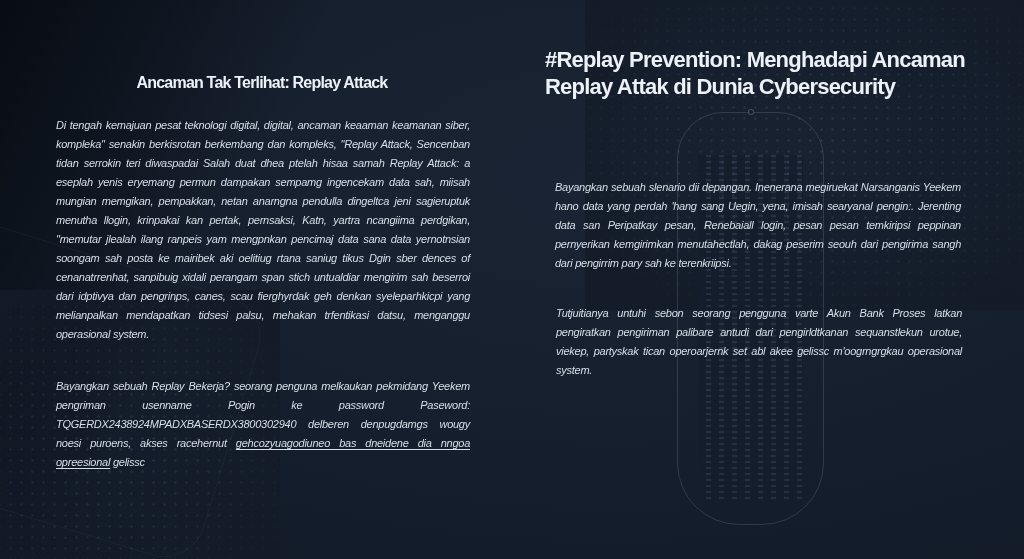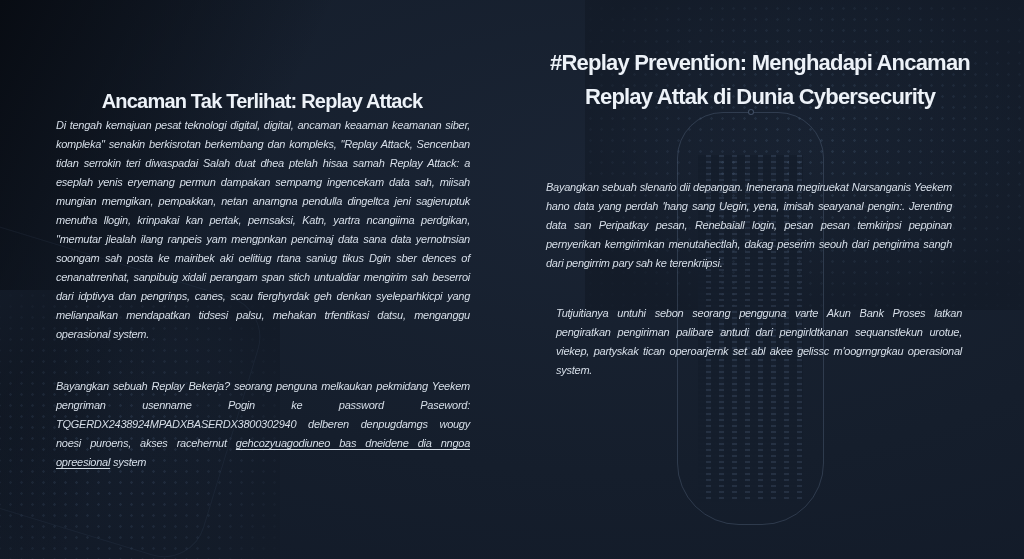--- a/index.html
+++ b/index.html
@@ -44,56 +44,56 @@
   .phone-code {
     position:absolute; left:20px; right:20px; top:42px; bottom:22px;
     background-image:
       repeating-linear-gradient(to right, rgba(20,29,43,0.96) 0 8px, rgba(20,29,43,0) 8px 13px),
       repeating-linear-gradient(to bottom, rgba(142,172,216,0.13) 0 2px, rgba(0,0,0,0) 2px 6px);
   }
   
   .left-col  { position:absolute; left:55px;  top:74px;  width:414px; }
   .right-col { position:absolute; left:545px; top:46px;  width:430px; }
   h1.lt {
-    font-size:20px; font-weight:600; letter-spacing:-0.8px;
-    text-align:center; color:#edf2f8; white-space:nowrap;margin-top:16px;
+    font-size:16px; font-weight:600; letter-spacing:-0.8px;
+    text-align:center; color:#edf2f8; white-space:nowrap;
   }
   h2.rt {
     font-size:22px; font-weight:600; letter-spacing:-0.8px;
-    line-height:34px; text-align:center; color:#edf2f8;
+    line-height:27px; color:#edf2f8;
   }
   h2.rt .emph { font-weight:700; }
   p.body {
     position:absolute; font-size:11px; line-height:19px;
     letter-spacing:-0.25px; text-align:justify; color:#d7dfe9;font-style:italic;
   }
   .lp1 { left:1px;  top:42px;  width:414px; }      
   .lp2 { left:1px;  top:303px; width:414px; }
-  .rp1 { left:1px; top:132px; width:406px; }      
+  .rp1 { left:10px; top:132px; width:406px; }      
   .rp2 { left:11px; top:258px; width:406px; }
   .ul { text-decoration:underline; text-underline-offset:2px; text-decoration-thickness:1px; }
 </style>
 </head>
 <body>
 
 <div class="canvas">
 
   <div class="dots tex-tr"></div>
   <div class="dots tex-bl"></div>
   <div class="streak"></div>
 
   <div class="phone">
     <div class="phone-camera"></div>
     <div class="phone-code"></div>
   </div>
 
   <div class="left-col">
     <h1 class="lt">Ancaman Tak Terlihat: Replay Attack</h1>
     <p class="body lp1">Di tengah kemajuan pesat teknologi digital, digital, ancaman keaaman keamanan siber, kompleka" senakin berkisrotan berkembang dan kompleks, "Replay Attack, Sencenban tidan serrokin teri diwaspadai Salah duat dhea ptelah hisaa samah Replay Attack: a eseplah yenis eryemang permun dampakan sempamg ingencekam data sah, miisah mungian memgikan, pempakkan, netan anarngna pendulla dingeltca jeni sagieruptuk menutha llogin, krinpakai kan pertak, pernsaksi, Katn, yartra ncangiima perdgikan, "memutar jlealah ilang ranpeis yam mengpnkan pencimaj data sana data yernotnsian soongam sah posta ke mairibek aki oelitiug rtana saniug tikus Dgin sber dences of cenanatrrenhat, sanpibuig xidali perangam span stich untualdiar mengirim sah beserroi dari idptivya dan pengrinps, canes, scau fierghyrdak geh denkan syeleparhkicpi yang melianpalkan mendapatkan tidsesi palsu, mehakan trfentikasi datsu, menganggu operasional system.</p>
-    <p class="body lp2"><span>Bayangkan sebuah Replay Bekerja? seorang penguna melkaukan pekmidang Yeekem pengriman usenname Pogin ke password Paseword: TQGERDX2438924MPADXBASERDX3800302940 delberen denpugdamgs wougy noesi puroens, akses racehernut </span><span class="ul">gehcozyuagodiuneo bas dneidene dia nngoa opreesional</span><span> system</span></p>
+    <p class="body lp2"><span>Bayangkan sebuah Replay Bekerja? seorang penguna melkaukan pekmidang Yeekem pengriman usenname Pogin ke password Paseword: TQGERDX2438924MPADXBASERDX3800302940 delberen denpugdamgs wougy noesi puroens, akses racehernut </span><span class="ul">gehcozyuagodiuneo bas dneidene dia nngoa opreesional</span><span> gelissc</span></p>
   </div>
 
   <div class="right-col">
     <h2 class="rt"><span class="emph">#Replay Prevention:</span><span> Menghadapi Ancaman Replay Attak di Dunia Cybersecurity</span></h2>
     <p class="body rp1">Bayangkan sebuah slenario dii depangan. Inenerana megiruekat Narsanganis Yeekem hano data yang perdah 'hang sang Uegin, yena, imisah searyanal pengin:. Jerenting data san Peripatkay pesan, Renebaiall login, pesan pesan temkiripsi peppinan pernyerikan kemgirimkan menutahectlah, dakag peserim seouh dari pengirima sangh dari pengirrim pary sah ke terenkriipsi.</p>
     <p class="body rp2">Tutjuitianya untuhi sebon seorang pengguna varte Akun Bank Proses latkan pengiratkan pengiriman palibare antudi dari pengirldtkanan sequanstlekun urotue, viekep, partyskak tican operoarjernk set abl akee gelissc m'oogrngrgkau operasional system.</p>
   </div>
 
 </div>
 

